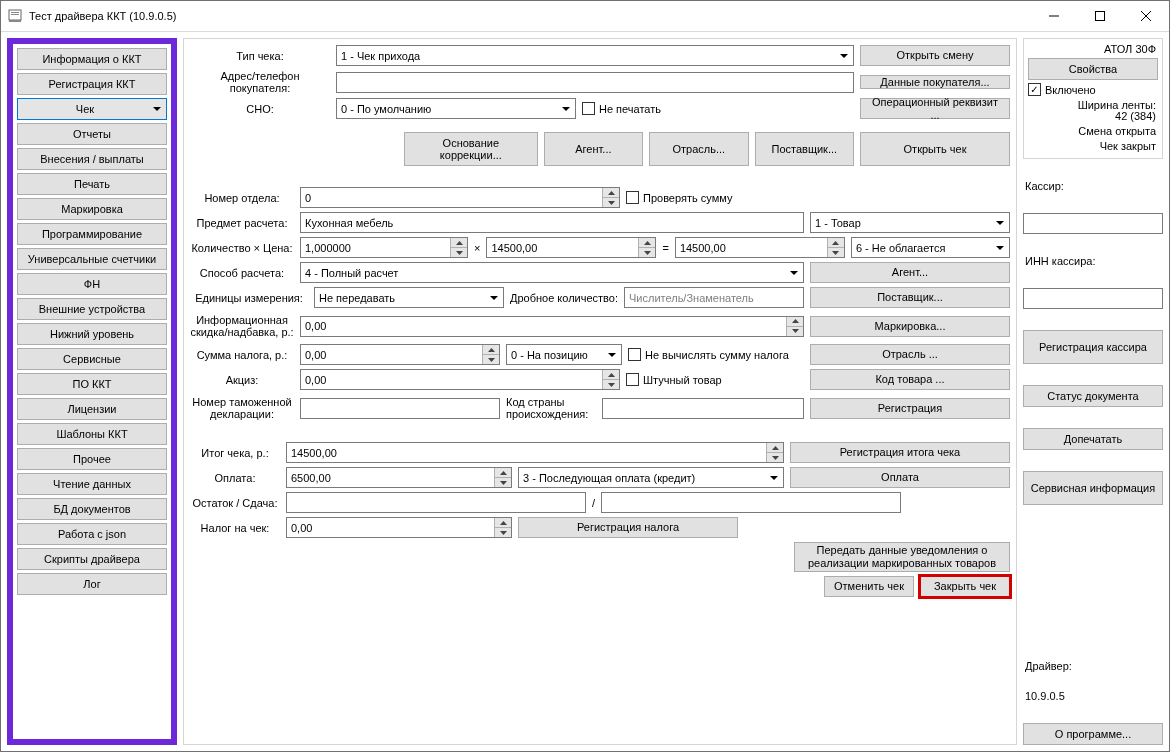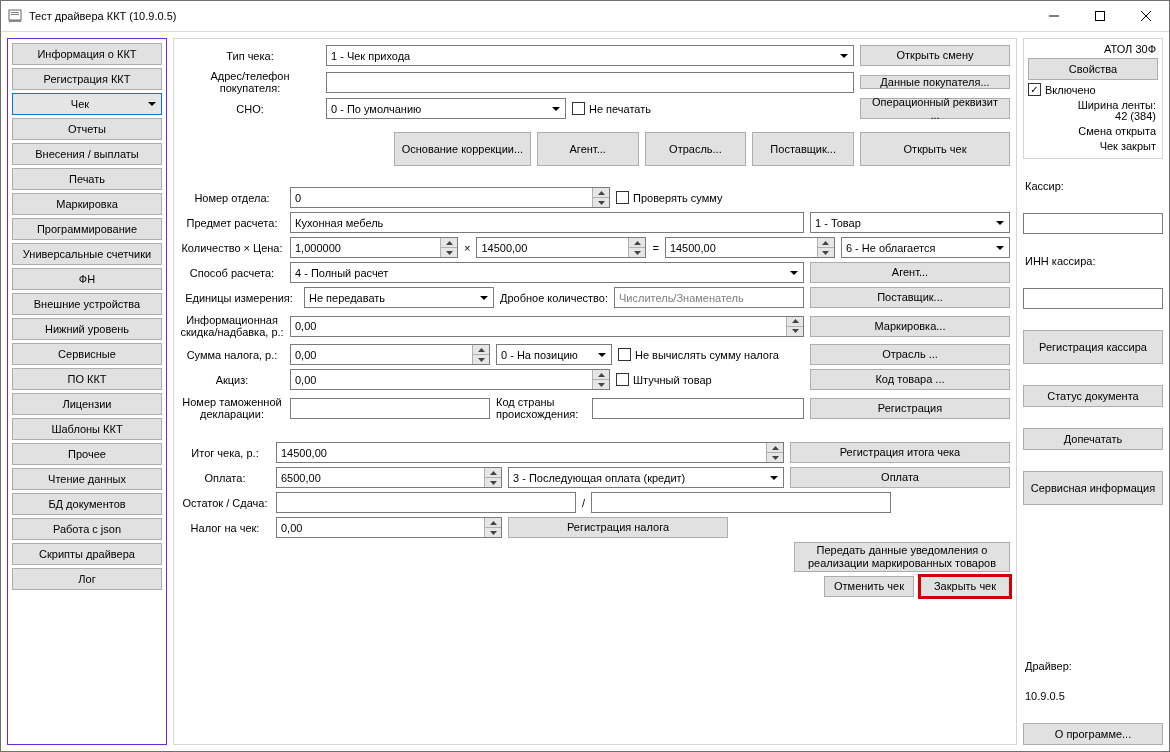--- a/index.html
+++ b/index.html
@@ -5,21 +5,21 @@
   html,body{margin:0;padding:0;font-family:"Segoe UI",Tahoma,sans-serif;font-size:11px;color:#000;background:#fff;-webkit-user-select:none;user-select:none}
   .window{width:1170px;height:752px;border:1px solid #707070;display:flex;flex-direction:column;box-sizing:border-box;background:#fff}
   .titlebar{height:30px;display:flex;align-items:center;padding-left:6px;border-bottom:1px solid #dcdcdc}
   .titlebar .ico{width:16px;height:16px;margin-right:6px;display:flex;align-items:center;justify-content:center}
   .titlebar .title{flex:1}
   .winbtns{display:flex;height:100%}
   .winbtn{width:46px;display:flex;align-items:center;justify-content:center}
   .winbtn svg{stroke:#000;stroke-width:1}
 
   .body{flex:1;display:flex;padding:6px;gap:6px;box-sizing:border-box;overflow:hidden}
-  .sidebar{width:150px;border:1px solid #6d28d9;padding:4px;display:flex;flex-direction:column;gap:3px}
+  .sidebar{width:150px;border:6px solid #6d28d9;padding:4px;display:flex;flex-direction:column;gap:3px}
   .sidebar .btn{height:22px}
 
   .btn{background:#e1e1e1;border:1px solid #adadad;display:flex;align-items:center;justify-content:center;text-align:center;padding:0 6px;box-sizing:border-box;line-height:1.1}
   .btn.sel{background:#e5e5e5;border-color:#0078d7}
 
   .main{flex:1;border:1px solid #d5d5d5;padding:6px;display:flex;flex-direction:column;gap:4px;overflow:hidden}
   .row{display:flex;align-items:center;gap:6px;min-height:21px}
   .lbl{width:104px;text-align:center}
   .lbl.wide{width:140px}
   .lbl.midwide{width:118px}

